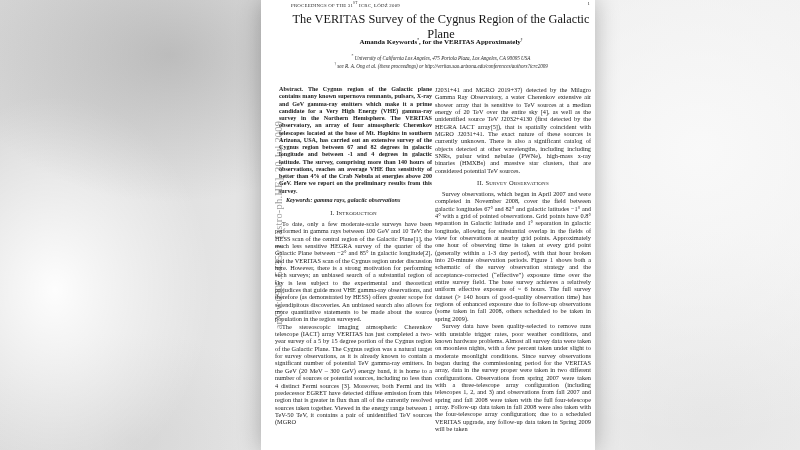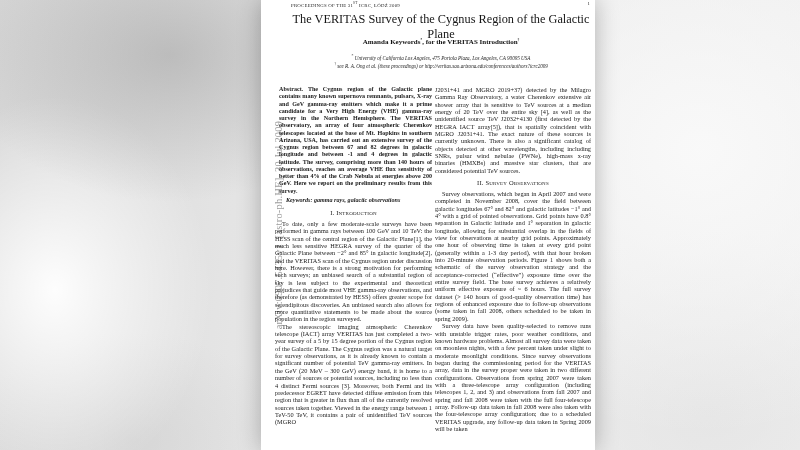--- a/index.html
+++ b/index.html
@@ -43,21 +43,21 @@
 </head>
 <body>
 
 <div class="sheet">
 
   <div class="runhead"><span>PROCEEDINGS OF THE 31</span><sup>ST</sup><span> ICRC, ŁÓDŹ 2009</span></div>
   <div class="pagenum">1</div>
 
   <div class="title"><span>The VERITAS Survey of the Cygnus Region of the Galactic Plane</span></div>
 
-  <div class="authors"><span>Amanda Keywords</span><sup>*</sup><span>, for the VERITAS Introduction</span><sup>†</sup></div>
+  <div class="authors"><span>Amanda Keywords</span><sup>*</sup><span>, for the VERITAS Approximately</span><sup>†</sup></div>
 
   <div class="affil">
     <div><span class="sym">*</span><span> University of California Los Angeles, 475 Portola Plaza, Los Angeles, CA 90095 USA</span></div>
     <div><span class="sym">†</span><span> see R. A. Ong et al. (these proceedings) or http://veritas.sao.arizona.edu/conferences/authors?icrc2009</span></div>
   </div>
 
   <div class="arxiv-wrap">
     <div class="arxiv">arXiv:0907.5435v1  [astro-ph.HE]  30 Jul 2009</div>
   </div>
 

